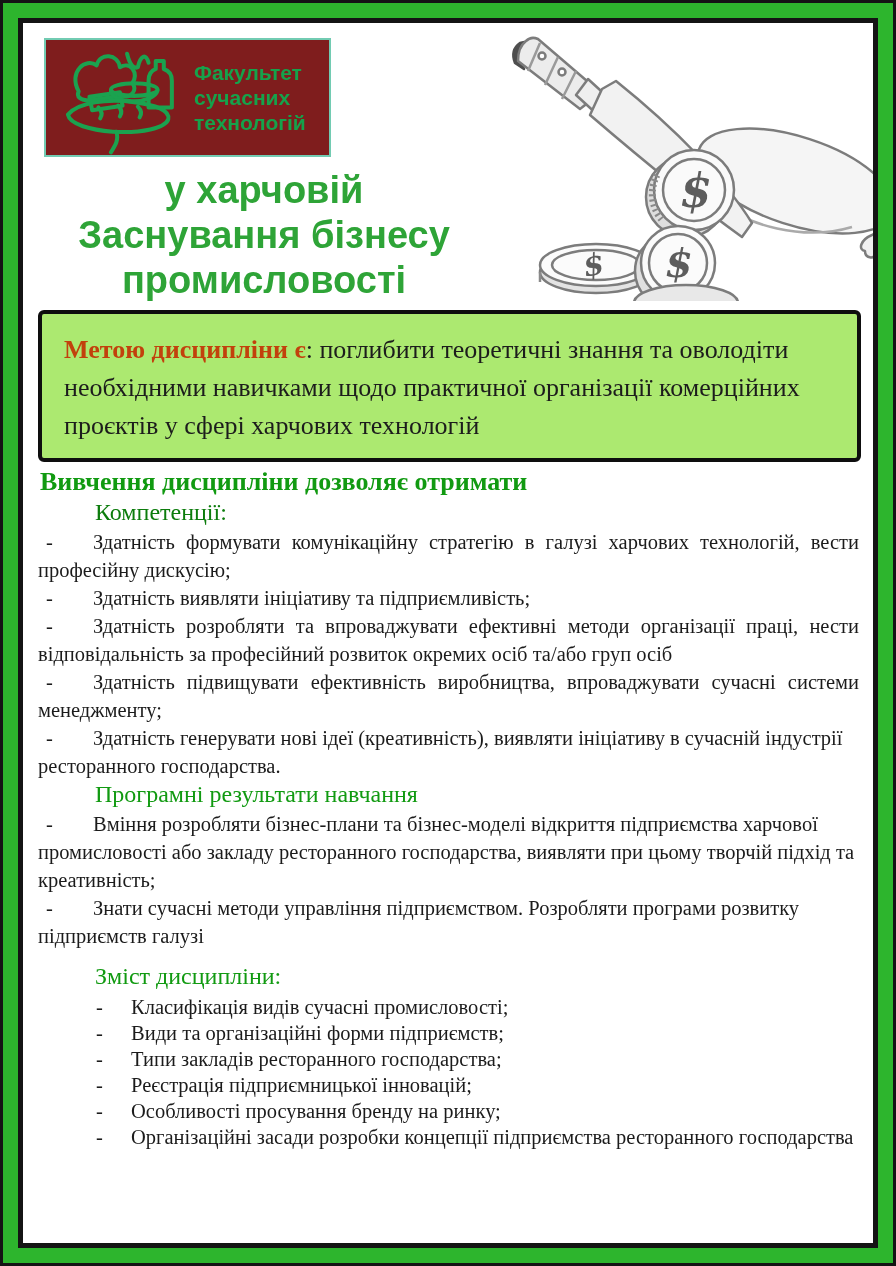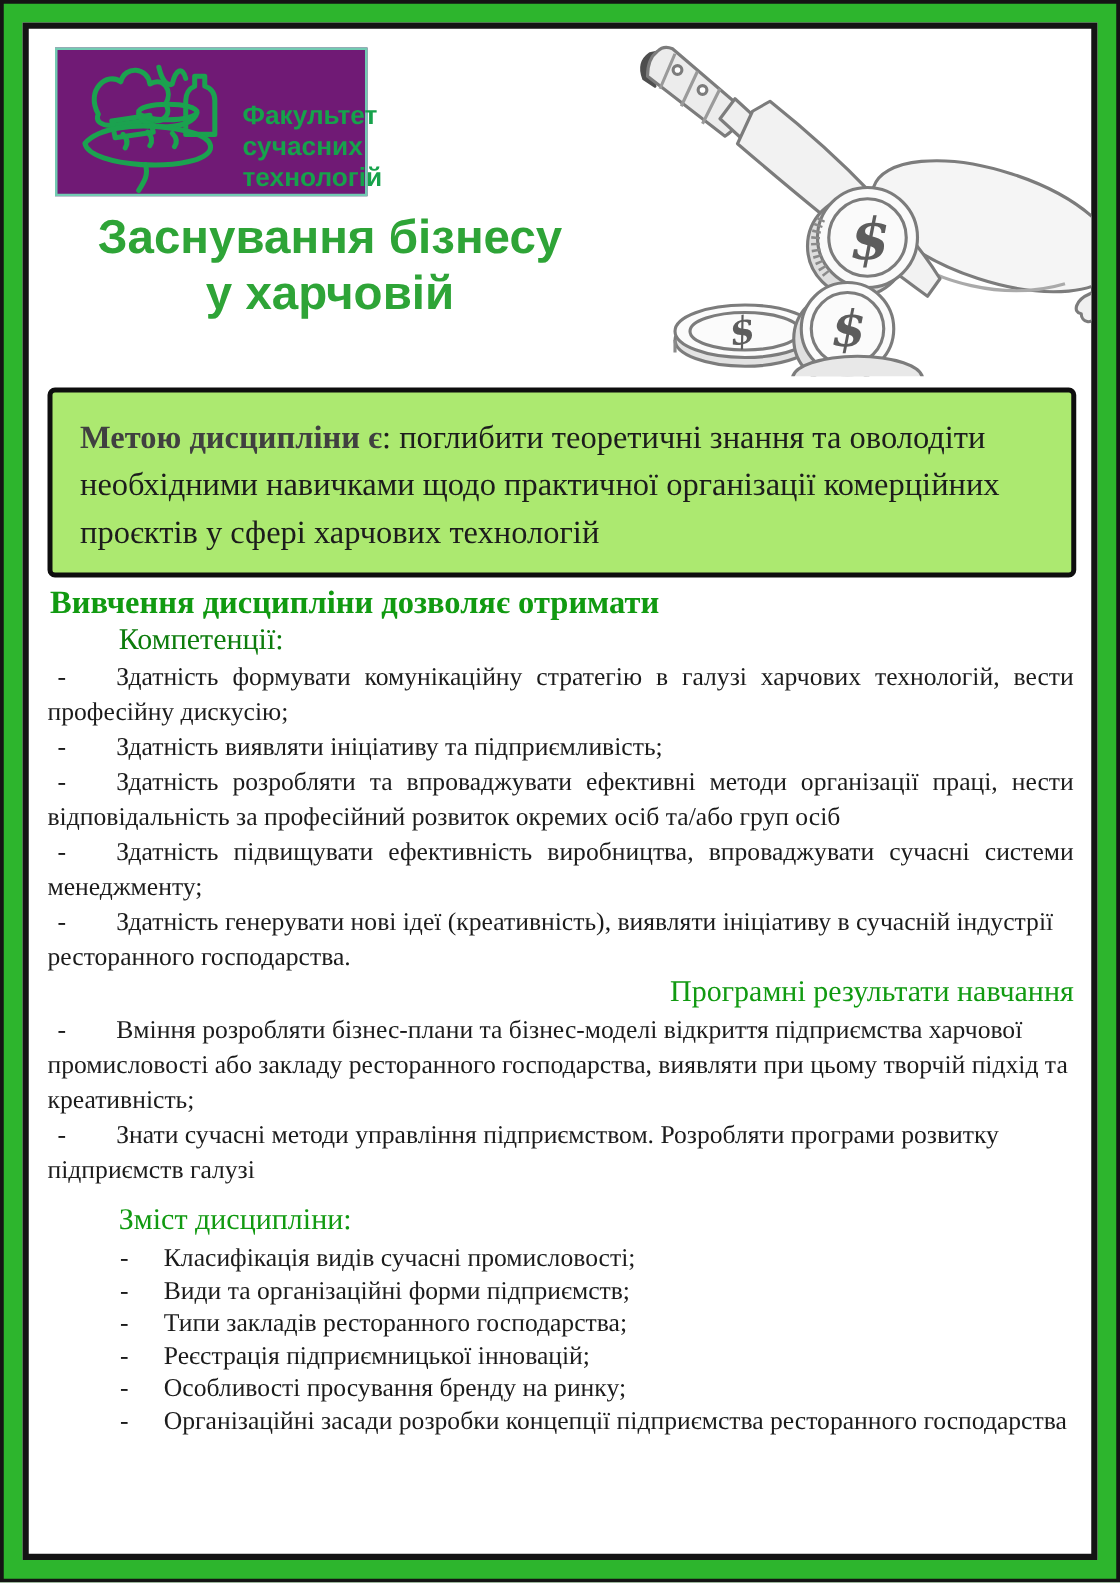--- a/index.html
+++ b/index.html
@@ -4,45 +4,45 @@
 <style>
   html,body{margin:0;padding:0;background:#ffffff;}
   .page{width:896px;height:1266px;box-sizing:border-box;position:relative;
         background:#2db52d;border:3px solid #141414;padding:15px;}
   .inner{box-sizing:border-box;width:100%;height:100%;background:#ffffff;
          border:5px solid #141414;padding:6px 12px 0 15px;overflow:hidden;}
 
   
   .top-row{display:flex;height:276px;}
   .left-col{width:462px;flex:none;}
-  .logo-box{width:250px;height:119px;margin:9px 0 0 6px;border:2px solid #72cbb2;
-            display:flex;align-items:flex-end;box-sizing:border-box;background:#701a75;}
+  .logo-box{width:287px;height:119px;margin:9px 0 0 6px;border:2px solid #72cbb2;
+            display:flex;align-items:center;box-sizing:border-box;background:#7f1d1d;}
   .logo-draw{flex:none;margin:2px 0 0 4px;}
   .logo-text{font-family:"Liberation Sans",sans-serif;font-weight:bold;
              font-size:21px;line-height:25px;color:#16a24b;margin-left:6px;}
   .page-title{font-family:"Liberation Sans",sans-serif;font-weight:bold;
               font-size:38px;line-height:45px;color:#2ea437;text-align:center;
               width:452px;margin-top:11px;}
   .illus{flex:1;display:flex;justify-content:flex-end;}
 
   
   .goal-box{box-sizing:border-box;margin-top:5px;background:#ace970;
             border:4px solid #0e0e0e;border-radius:6px;
             padding:17px 18px 13px 22px;
             font-family:"Liberation Serif",serif;font-size:26px;line-height:38px;
             color:#1c1c1c;}
-  .goal-lead{font-weight:bold;color:#404040;}
+  .goal-lead{font-weight:bold;color:#c2410c;}
 
   
   .sections{font-family:"Liberation Serif",serif;font-size:20.5px;line-height:28px;
             color:#1b1b1b;margin-top:4px;padding-right:2px;}
   .h-main{font-size:26px;line-height:31px;font-weight:bold;color:#119a11;margin:0 0 1px 2px;}
   .h-sub{font-size:24px;line-height:29px;font-weight:normal;margin:0 0 1px 57px;}
   .h-comp{color:#0c7c0c;}
-  .h-out{color:#119a11;text-align:right;}
+  .h-out{color:#119a11;}
   .h-cont{color:#119a11;margin-top:12px;margin-bottom:3px;}
   .sections p{margin:0;}
   .just{text-align:justify;text-align-last:left;}
   .dash1{display:inline-block;width:47px;margin-left:8px;}
   .dash2{display:inline-block;width:35px;margin-left:58px;}
   .content-item{line-height:26px;}
 </style>
 </head>
 <body>
 
@@ -69,22 +69,23 @@
 
             <path d="M72,99 C75,108 71,114 66,122"></path>
           </svg>
           <div class="logo-text">
             <div>Факультет</div>
             <div>сучасних</div>
             <div>технологій</div>
           </div>
         </div>
         <div class="page-title">
+          <div>у харчовій</div>
           <div>Заснування бізнесу</div>
-          <div>у харчовій</div>
+          <div>промисловості</div>
         </div>
       </div>
 
       <div class="illus">
         <svg width="392" height="272" viewBox="0 0 392 272">
           <g stroke="#7c7c7c" stroke-width="2.5" fill="#f5f5f5" stroke-linejoin="round">
 
             <ellipse cx="296" cy="152" rx="102" ry="44" transform="rotate(18 296 152)"></ellipse>
             <path d="M214,168 C245,198 305,212 352,198" fill="none" stroke="#aaaaaa"></path>
             <path d="M372,206 c9,-5 16,2 9,9 c7,3 2,11 -5,9 c-2,7 -11,5 -11,-2 c-7,-1 -5,-11 7,-16 z" fill="#f0f0f0"></path>

